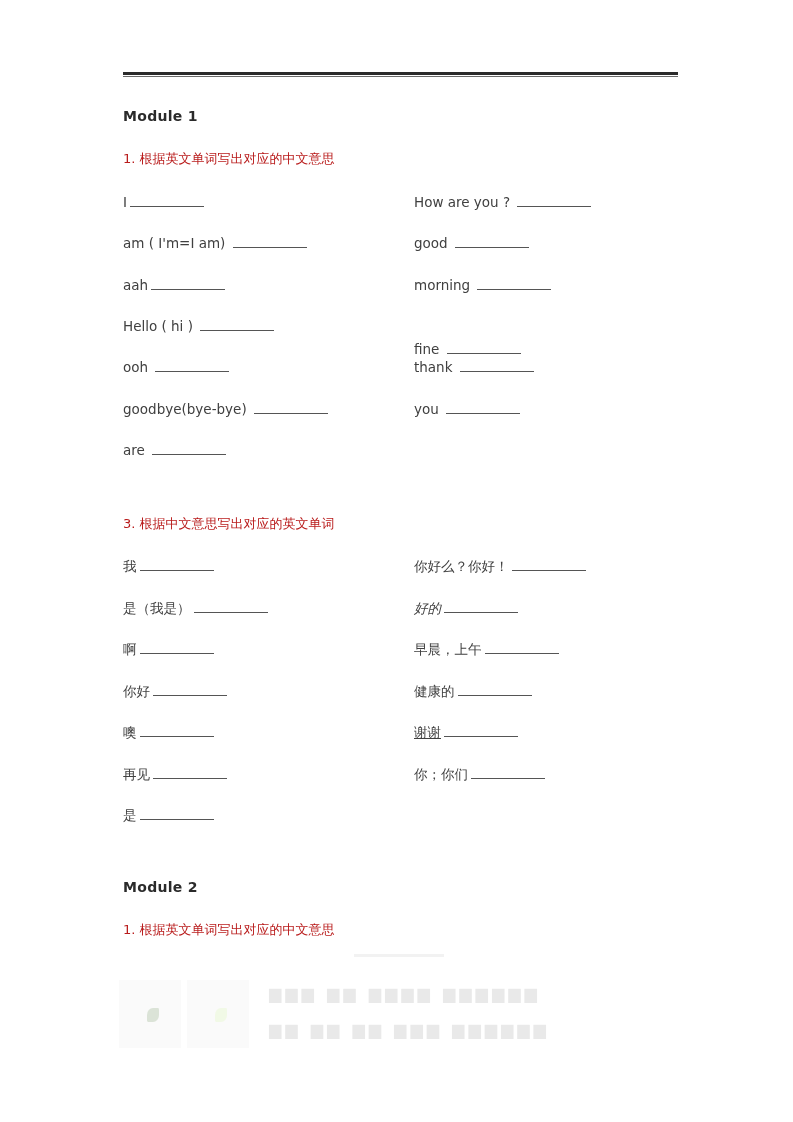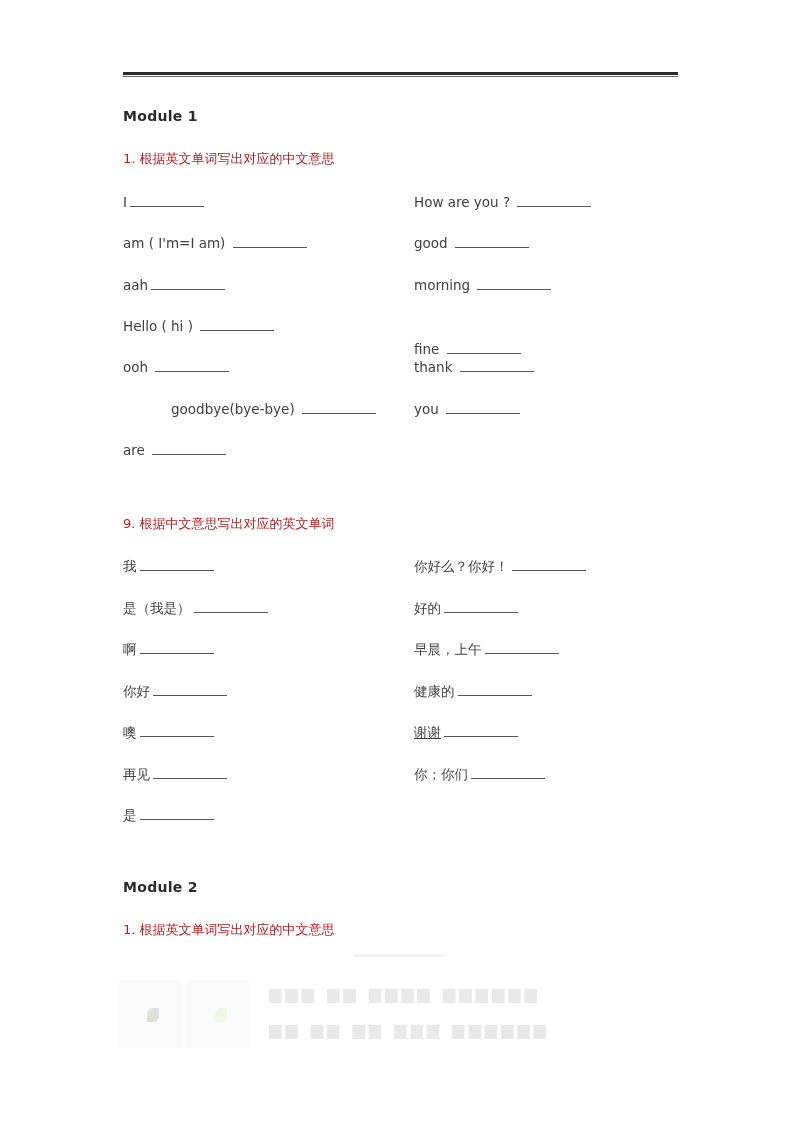--- a/index.html
+++ b/index.html
@@ -132,21 +132,21 @@
   </div>
   <div class="item" style="left:119px; top:275px;">
     <span>aah</span><span class="blank"></span>
   </div>
   <div class="item" style="left:119px; top:316px;">
     <span>Hello ( hi ) </span><span class="blank"></span>
   </div>
   <div class="item" style="left:119px; top:357px;">
     <span>ooh </span><span class="blank"></span>
   </div>
-  <div class="item" style="left:119px; top:399px;margin-left:48px;">
+  <div class="item" style="left:119px; top:399px;">
     <span>goodbye(bye-bye) </span><span class="blank"></span>
   </div>
   <div class="item" style="left:119px; top:440px;">
     <span>are </span><span class="blank"></span>
   </div>
 
   <div class="item" style="left:410px; top:192px;">
     <span>How are you ? </span><span class="blank"></span>
   </div>
   <div class="item" style="left:410px; top:233px;">
@@ -158,21 +158,21 @@
   <div class="item" style="left:410px; top:316px;margin-top:23px;">
     <span>fine </span><span class="blank"></span>
   </div>
   <div class="item" style="left:410px; top:357px;">
     <span>thank </span><span class="blank"></span>
   </div>
   <div class="item" style="left:410px; top:399px;">
     <span>you </span><span class="blank"></span>
   </div>
 
-  <div class="instruction" style="top:515px;">9.  根据中文意思写出对应的英文单词</div>
+  <div class="instruction" style="top:515px;">3.  根据中文意思写出对应的英文单词</div>
 
   <div class="item" style="left:119px; top:556px;">
     <span>我</span><span class="blank"></span>
   </div>
   <div class="item" style="left:119px; top:598px;">
     <span>是（我是）</span><span class="blank"></span>
   </div>
   <div class="item" style="left:119px; top:639px;">
     <span>啊</span><span class="blank"></span>
   </div>
@@ -185,21 +185,21 @@
   <div class="item" style="left:119px; top:764px;">
     <span>再见</span><span class="blank"></span>
   </div>
   <div class="item" style="left:119px; top:805px;">
     <span>是</span><span class="blank"></span>
   </div>
 
   <div class="item" style="left:410px; top:556px;">
     <span>你好么？你好！</span><span class="blank"></span>
   </div>
-  <div class="item" style="left:410px; top:598px;">
+  <div class="item" style="left:410px; top:598px;font-style:italic;">
     <span>好的</span><span class="blank"></span>
   </div>
   <div class="item" style="left:410px; top:639px;">
     <span>早晨，上午</span><span class="blank"></span>
   </div>
   <div class="item" style="left:410px; top:681px;">
     <span>健康的</span><span class="blank"></span>
   </div>
   <div class="item" style="left:410px; top:722px;text-decoration:underline;">
     <span>谢谢</span><span class="blank"></span>

